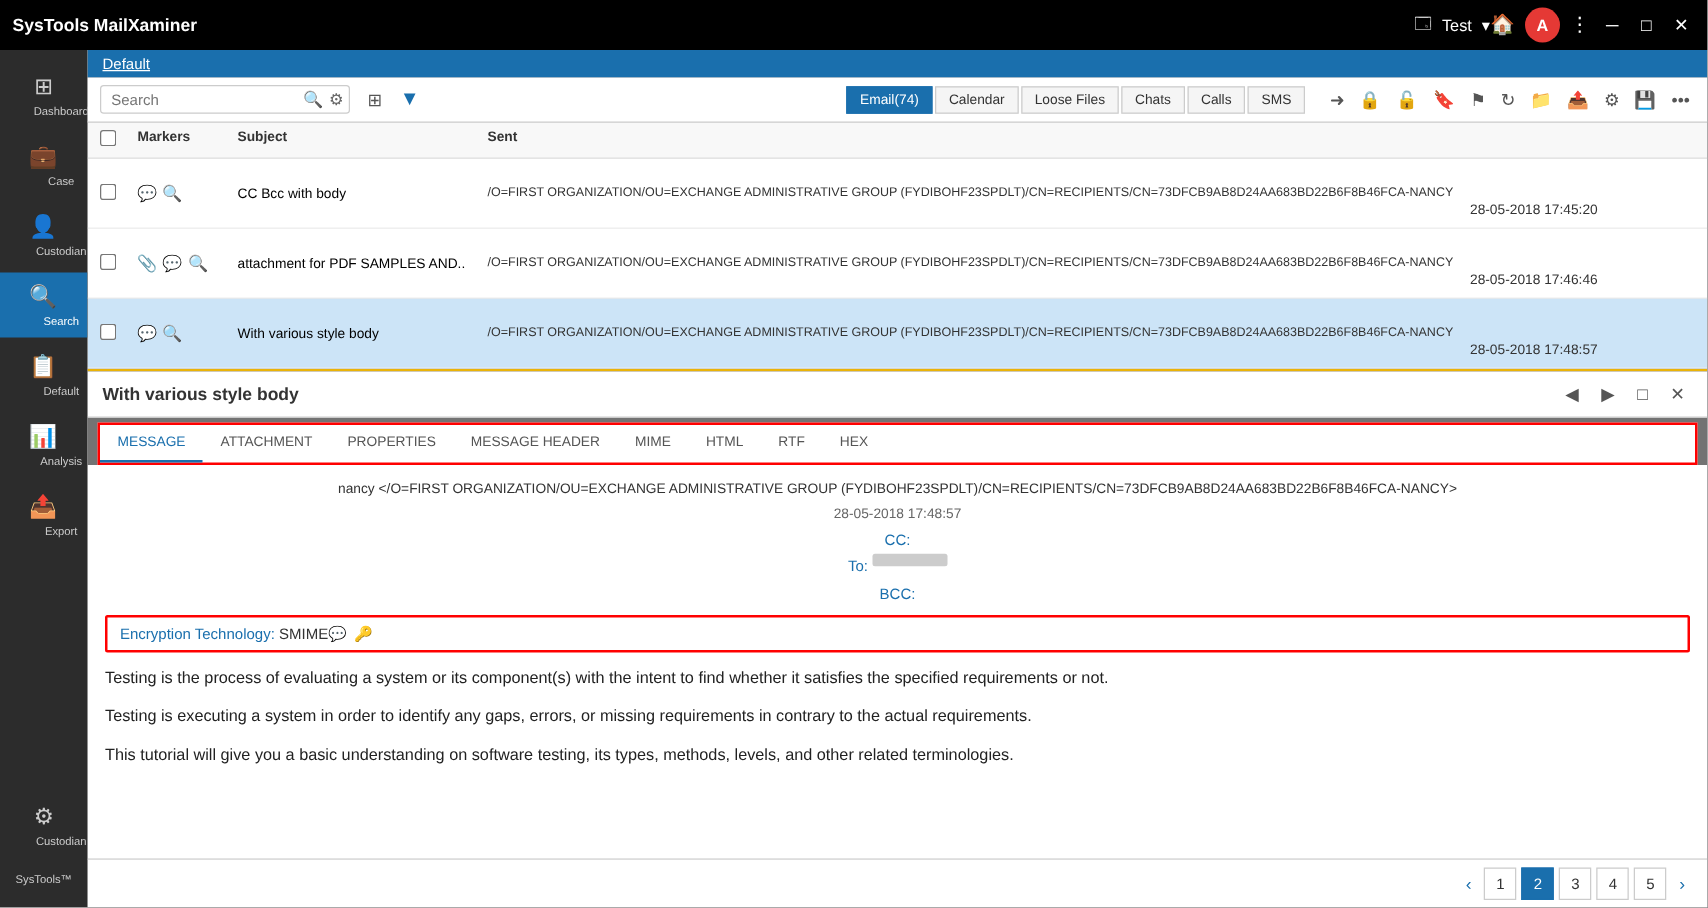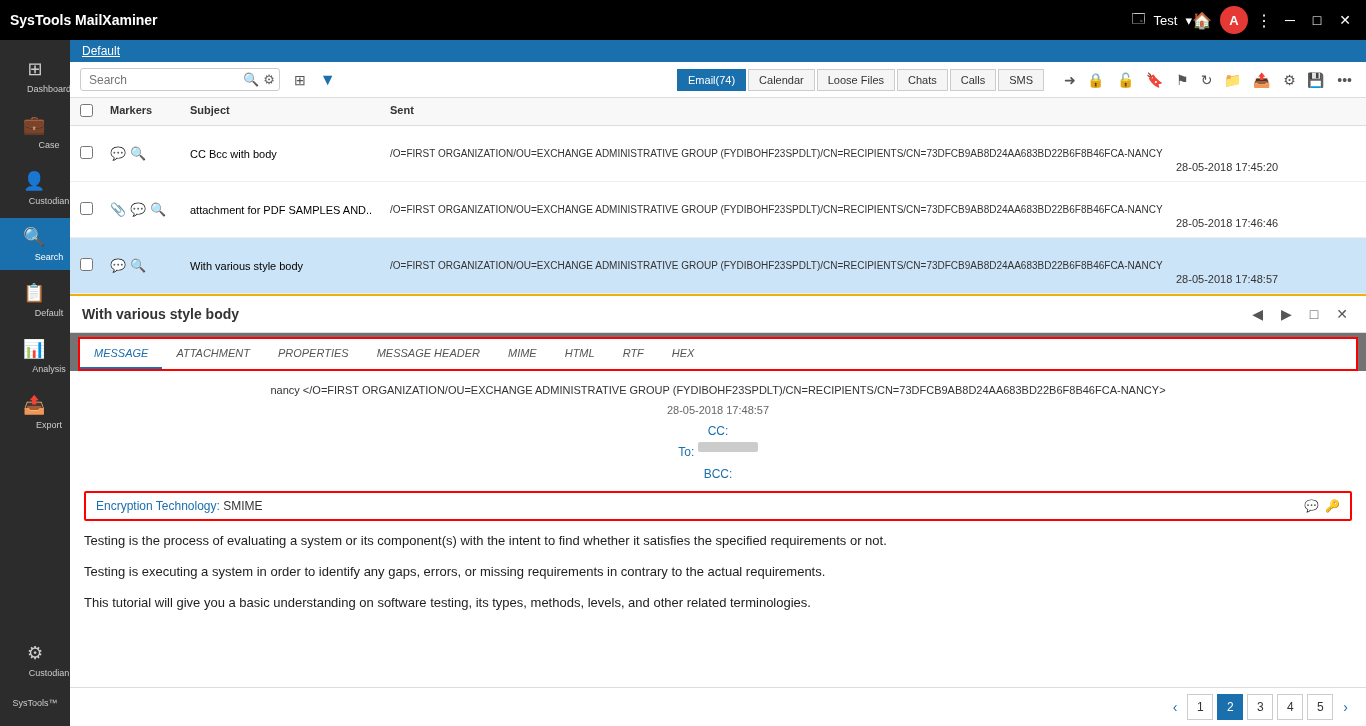--- a/index.html
+++ b/index.html
@@ -115,21 +115,21 @@
     
     .email-body { flex: 1; overflow-y: auto; padding: 10px 14px; background: white; font-size: 12px; }
     .email-meta { color: #333; line-height: 1.8; text-align: center; }
     .email-meta .from { color: #333; font-size: 11px; }
     .email-meta .date { color: #666; font-size: 11px; }
     .email-meta .field-label { color: #1a6fad; }
     .email-meta .blurred { background: #ccc; color: #ccc; border-radius: 2px; width: 60px; display: inline-block; height: 10px; }
 
     .encryption-box {
       border: 2px solid red; padding: 6px 10px; margin: 6px 0;
-      display: flex; align-items: center; justify-content: space-between; border-radius: 2px;
+      display: flex; align-items: center; border-radius: 2px;
     }
     .encryption-label { color: #1a6fad; font-size: 12px; }
     .encryption-value { color: #333; font-size: 12px; }
     .enc-icons { display: flex; gap: 6px; }
 
     .body-text { line-height: 1.6; color: #222; font-size: 13px; margin-top: 10px; }
     .body-para { margin-bottom: 10px; }
 
     
     .pagination {
@@ -151,21 +151,20 @@
     ::-webkit-scrollbar-thumb { background: #ccc; }
 
     .detail-tabs-wrapper {
       padding: 4px 8px 0 8px;
       flex-shrink: 0;
     }
     .detail-tabs-inner {
       display: flex;
       border: 2px solid red;
       background: white;
-      font-style: italic;
     }
   </style>
 </head>
 <body>
 
 <div class="title-bar">
   <span class="title-bar-logo">SysTools MailXaminer</span>
   <div class="title-bar-center">
     <span>🗔</span>
     <span>Test</span>

